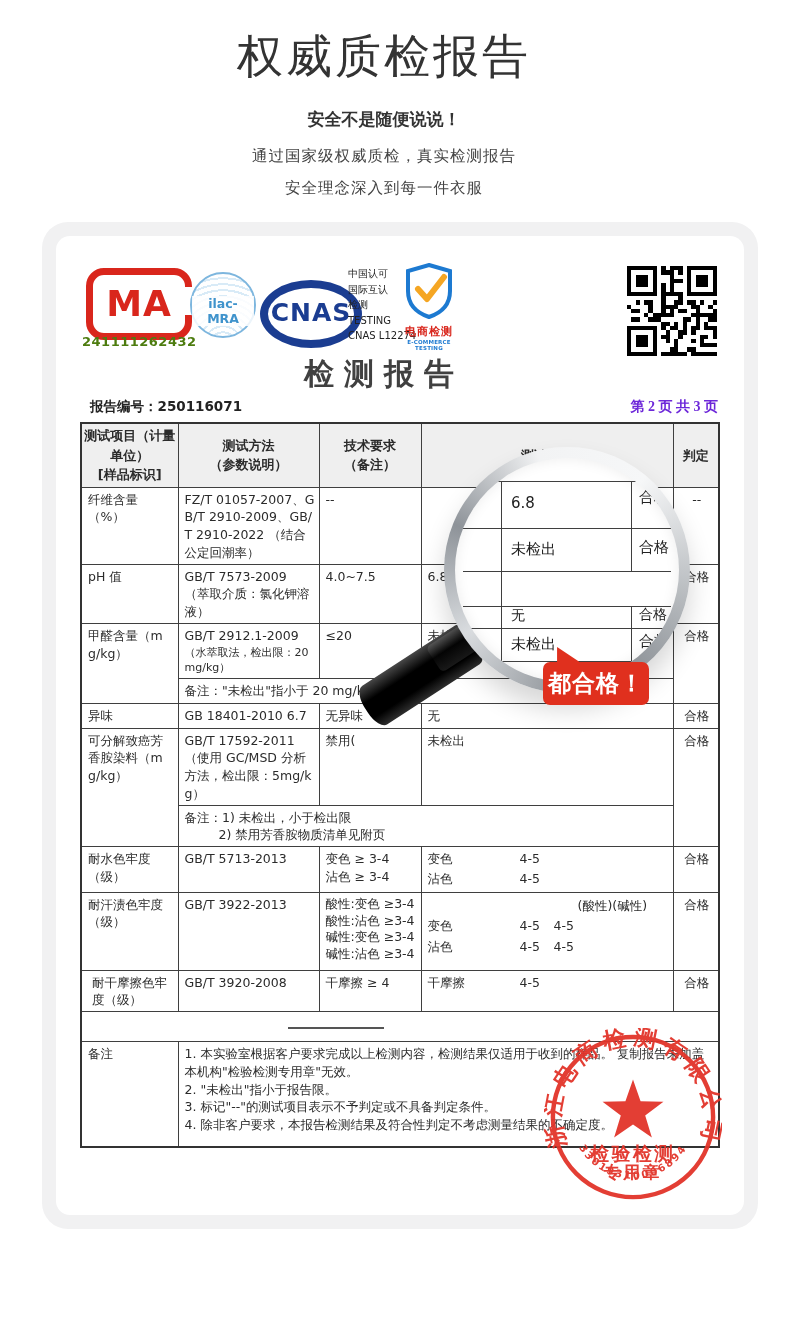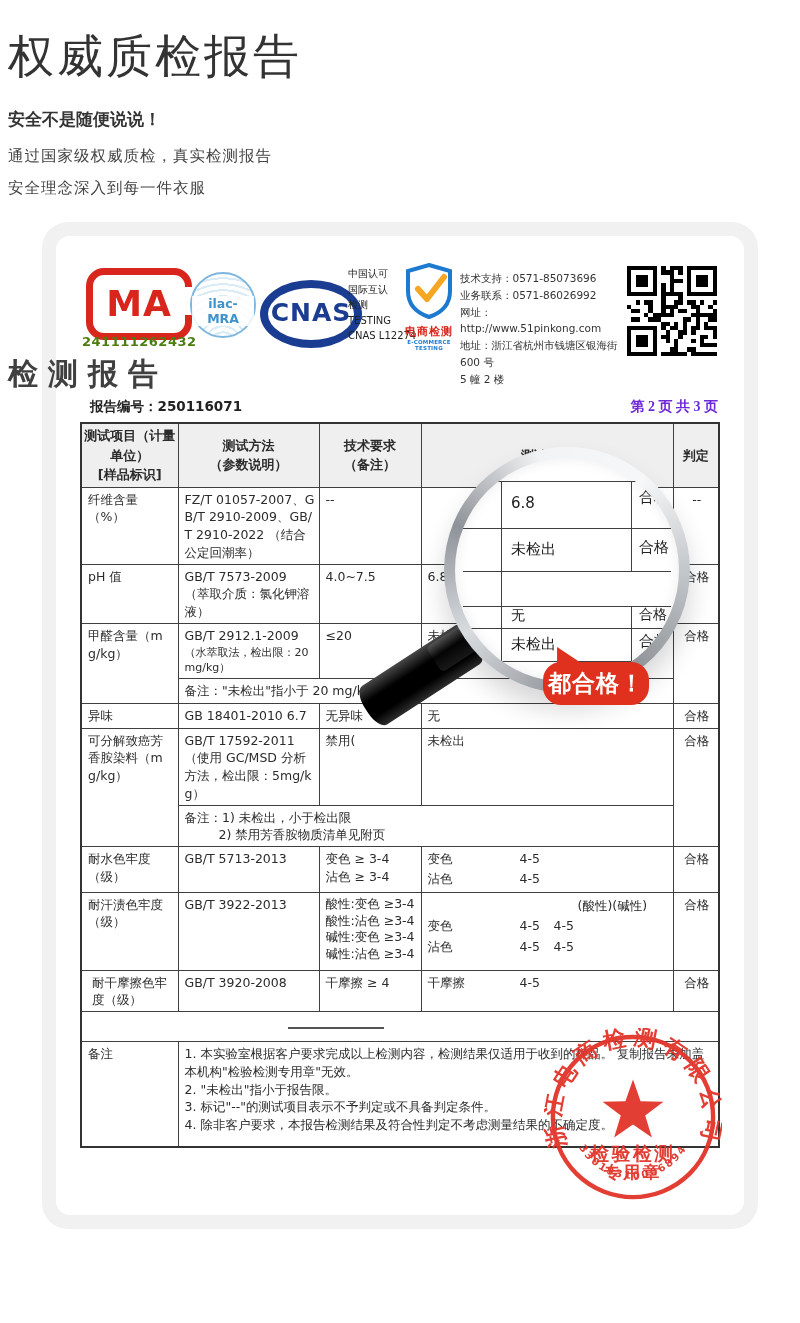--- a/index.html
+++ b/index.html
@@ -1,19 +1,19 @@
 <!DOCTYPE html>
 <html><head>
 <meta charset="utf-8">
 <style>
   html,body{margin:0;padding:0;background:#fff;}
   .page{position:relative;width:800px;height:1323px;background:#fff;overflow:hidden;
         font-family:"DejaVu Sans","Liberation Sans",sans-serif;color:#333;}
   .abs{position:absolute;}
-  .ctr{left:8px;width:768px;}
+  .ctr{left:0;width:768px;text-align:center;}
   
   .hdr-title{top:26px;font-size:46px;letter-spacing:3px;color:#333;font-weight:400;}
   .hdr-sub{top:108px;font-size:17px;font-weight:700;color:#333;}
   .hdr-d{font-size:15.5px;color:#444;letter-spacing:1px;}
   
   .card{left:42px;top:222px;width:716px;height:1007px;background:#f1f1f2;border-radius:26px;}
   .card-in{position:absolute;left:14px;top:14px;right:14px;bottom:14px;background:#fff;border-radius:14px;}
   
   .cma{left:86px;top:268px;width:92px;height:58px;border:7px solid #d9261c;border-radius:18px;text-align:center;}
   .cma:after{content:"";position:absolute;right:-7px;top:12px;width:7px;height:28px;background:#fff;}
@@ -54,21 +54,21 @@
   .ferrule{left:430px;top:632px;width:48px;height:30px;border-radius:5px;z-index:4;
            background:linear-gradient(to bottom,#555,#050505 45%,#1a1a1a);transform:rotate(-33deg);}
   .lens{left:444px;top:447px;width:246px;height:246px;border-radius:50%;z-index:5;
         background:conic-gradient(from 40deg,#f6f7f8,#aeb2b6 20%,#7c8187 35%,#d9dcdf 55%,#8e9399 70%,#f2f3f4 85%,#f6f7f8);
         box-shadow:0 16px 26px rgba(0,0,0,.16);}
   .lens-in{position:absolute;left:11px;top:11px;right:11px;bottom:11px;border-radius:50%;background:#fff;overflow:hidden;
            box-shadow:inset 0 0 14px rgba(0,0,0,.08);}
   .ll{position:absolute;left:8px;right:8px;border-top:1.5px solid #3f3f3f;}
   .lv{position:absolute;border-left:1.5px solid #3f3f3f;}
   .lt{position:absolute;font-size:15px;color:#222;}
-  .bubble{left:543px;top:662px;width:106px;height:43px;background:#e0301e;border-radius:18px;z-index:6;
+  .bubble{left:543px;top:662px;width:106px;height:43px;background:#e0301e;border-radius:7px;z-index:6;
           color:#fff;font-size:23px;font-weight:700;text-align:center;line-height:43px;letter-spacing:1px;}
   .tail{left:552px;top:645px;width:0;height:0;z-index:6;border-left:9px solid transparent;
         border-right:15px solid transparent;border-bottom:22px solid #e0301e;transform:rotate(-22deg);}
   .endline{top:1036px;font-size:13.5px;font-weight:700;color:#222;}
   .stamp{left:544px;top:1028px;z-index:6;opacity:.95;}
 </style>
 </head>
 <body>
 
 <div class="page">
@@ -93,27 +93,20 @@
     <div>TESTING</div>
     <div>CNAS L12274</div>
   </div>
   <div class="abs shield-wrap">
     <svg width="50" height="56" viewBox="0 0 50 56">
       <path d="M25 2 L46 8 L46 28 C46 42 37 50 25 54 C13 50 4 42 4 28 L4 8 Z" fill="#fff" stroke="#1d7ad1" stroke-width="4"></path>
       <path d="M14 26 L23 36 L40 14" fill="none" stroke="#f5a623" stroke-width="6" stroke-linecap="round" stroke-linejoin="round"></path>
     </svg>
     <div class="shield-name">电商检测</div>
     <div class="shield-sub">E-COMMERCE TESTING</div>
-  </div>
-  <div class="abs contact">
-    <div>技术支持：0571-85073696</div>
-    <div>业务联系：0571-86026992</div>
-    <div>网址：http://www.51pinkong.com</div>
-    <div>地址：浙江省杭州市钱塘区银海街 600 号</div>
-    <div>5 幢 2 楼</div>
   </div>
   <svg id="qr" class="abs qr" viewBox="0 0 21 21" shape-rendering="crispEdges" fill="#000">
       <rect x="8" y="0" width="1" height="1"></rect>
       <rect x="10" y="0" width="1" height="1"></rect>
       <rect x="11" y="0" width="1" height="1"></rect>
       <rect x="12" y="0" width="1" height="1"></rect>
       <rect x="8" y="1" width="1" height="1"></rect>
       <rect x="9" y="1" width="1" height="1"></rect>
       <rect x="10" y="1" width="1" height="1"></rect>
       <rect x="12" y="1" width="1" height="1"></rect>

